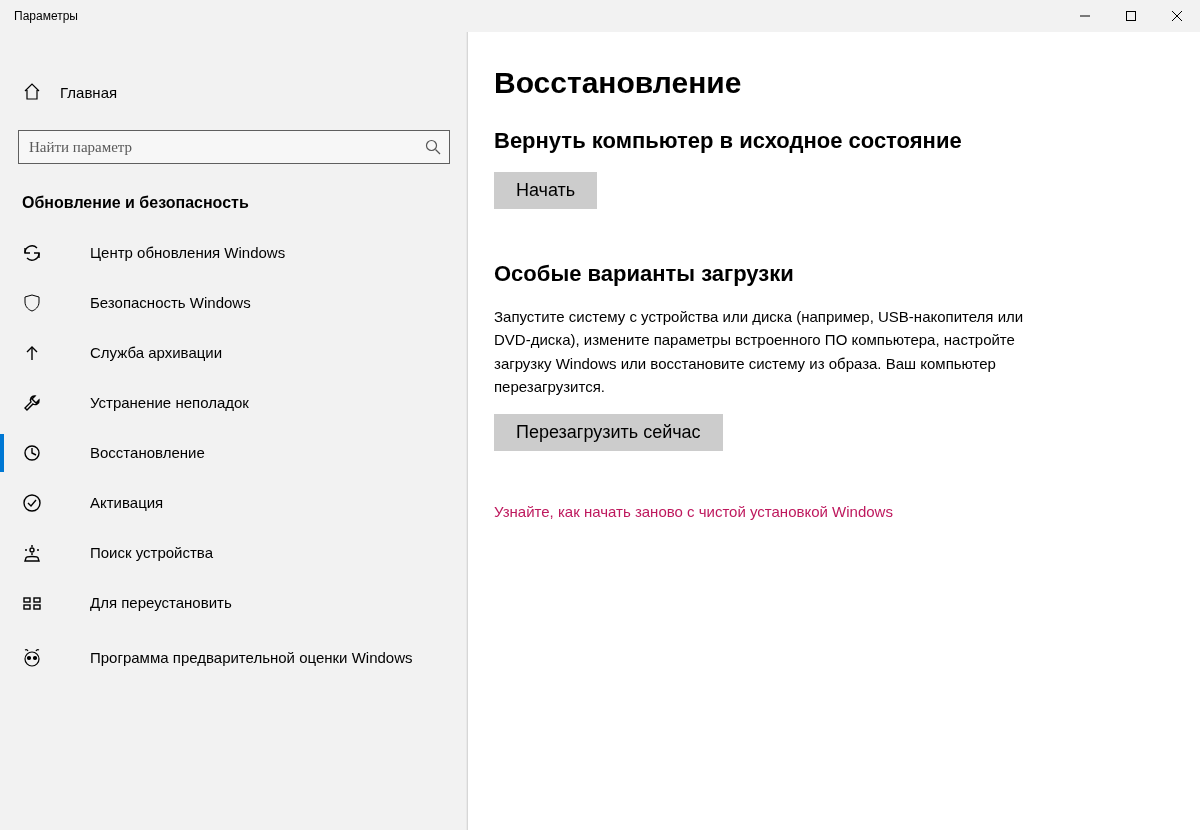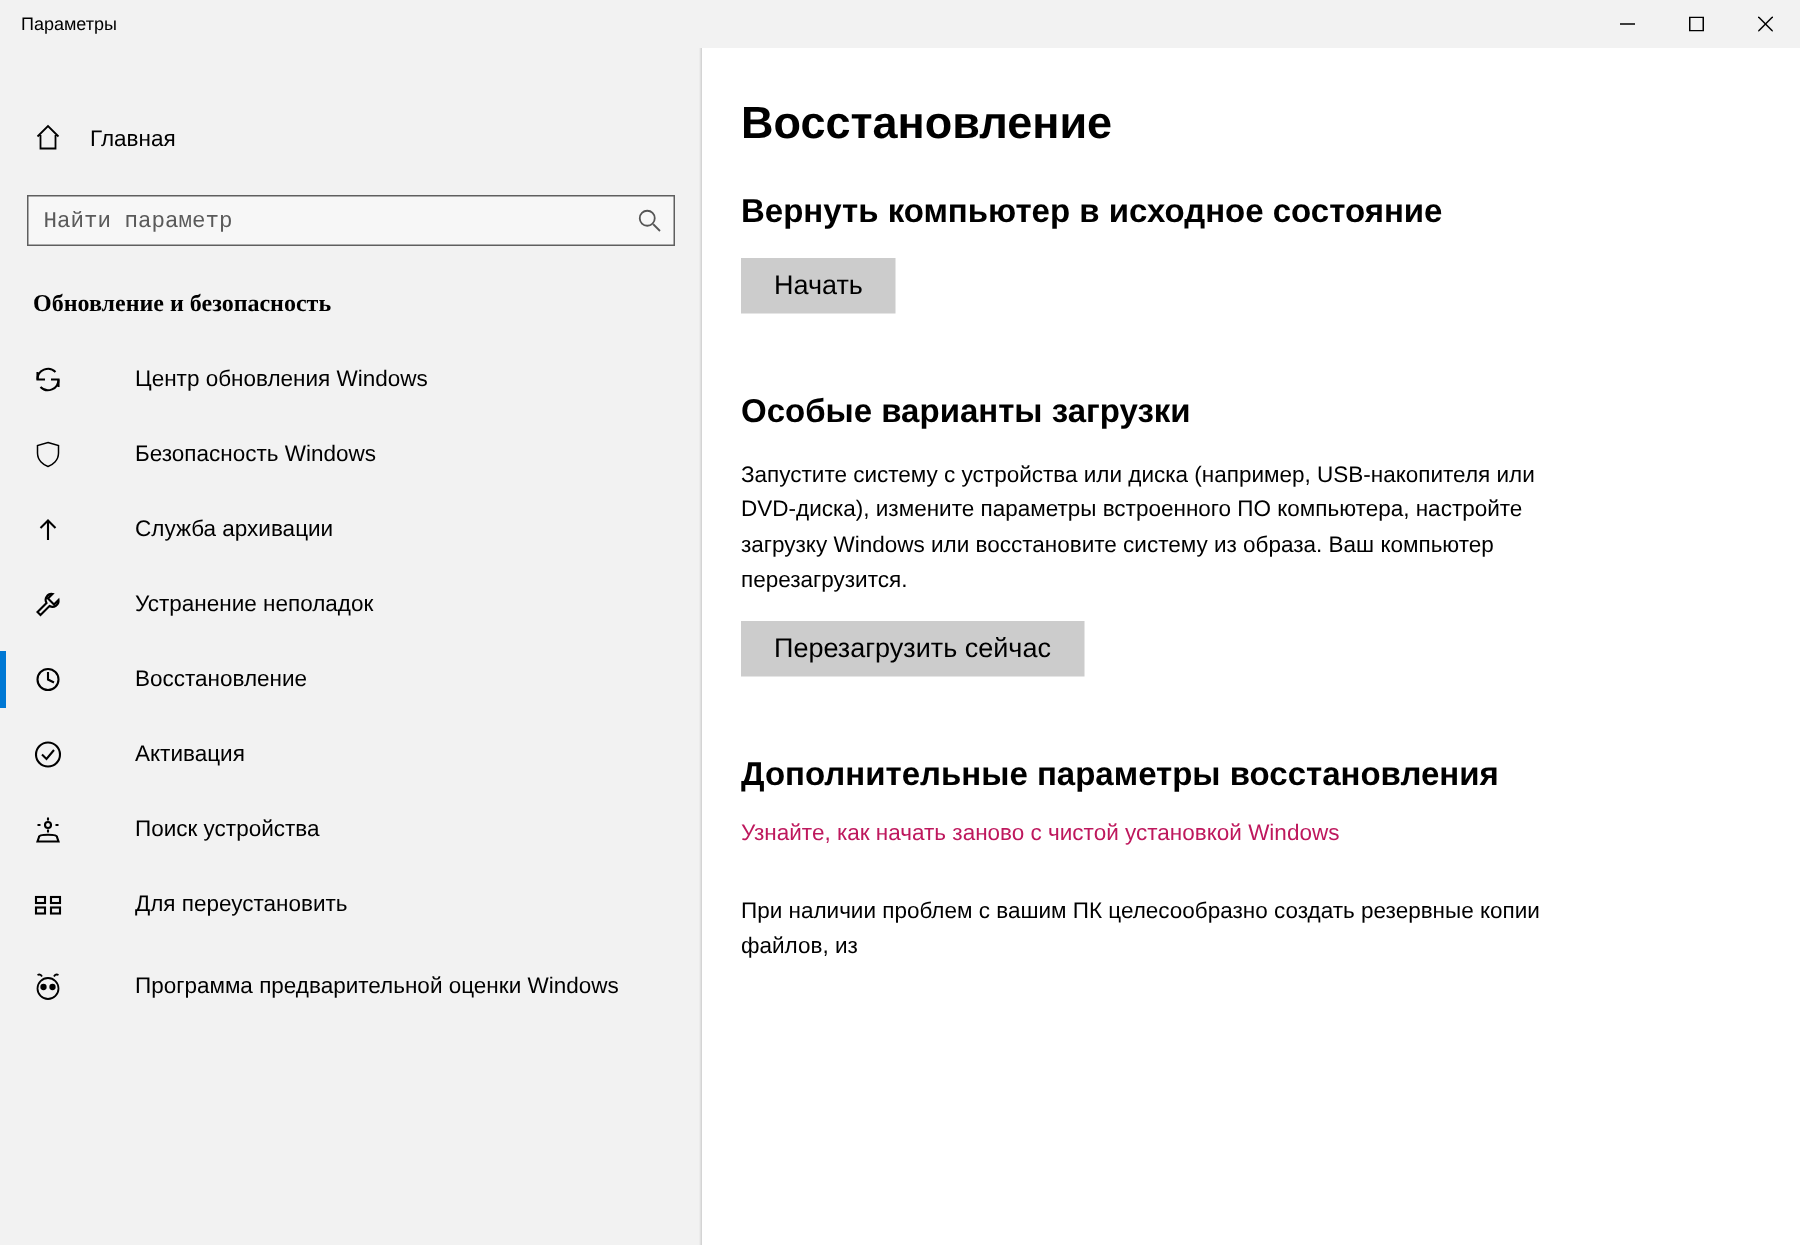--- a/index.html
+++ b/index.html
@@ -49,27 +49,27 @@
   .search-box {
     margin:14px 18px 0 18px;
     height:34px;
     border:1px solid #5f5f5f;
     background:#f7f7f7;
     display:flex; align-items:center;
     padding:0 8px;
   }
   .search-box input {
     flex:1; border:none; outline:none; background:transparent;
-    font-size:15px; font-family:Liberation Mono, monospace; color:#000;
+    font-size:15px; font-family:Liberation Serif, serif; color:#000;
   }
   .search-box input::placeholder { color:#5a5a5a; }
   .search-icon { width:16px; height:16px; margin-left:6px; }
   .section-header {
     padding:30px 22px 8px 22px;
-    font-size:16px; font-weight:600;font-family:Liberation Serif, serif;
+    font-size:16px; font-weight:600;
   }
   .nav { margin-top:8px; }
   .nav-item {
     height:50px;
     display:flex; align-items:center;
     padding-left:22px;
     font-size:15px;
     cursor:pointer;
     position:relative;
     gap:30px;
@@ -261,21 +261,19 @@
       <button class="btn">Начать</button>
     </div>
 
     <div class="block">
       <h2 class="section-title">Особые варианты загрузки</h2>
       <p class="section-text">Запустите систему с устройства или диска (например, USB-накопителя или DVD-диска), измените параметры встроенного ПО компьютера, настройте загрузку Windows или восстановите систему из образа. Ваш компьютер перезагрузится.</p>
       <button class="btn">Перезагрузить сейчас</button>
     </div>
 
     <div class="block tight">
-      <h2 class="section-title">Дополнительные параметры восстановления</h2>
       <a href="#" class="link">Узнайте, как начать заново с чистой установкой Windows</a>
     </div>
 
     <div class="block">
-      <p class="section-text">При наличии проблем с вашим ПК целесообразно создать резервные копии файлов, из</p>
     </div>
   </div>
 </div>
 
 </body></html>

